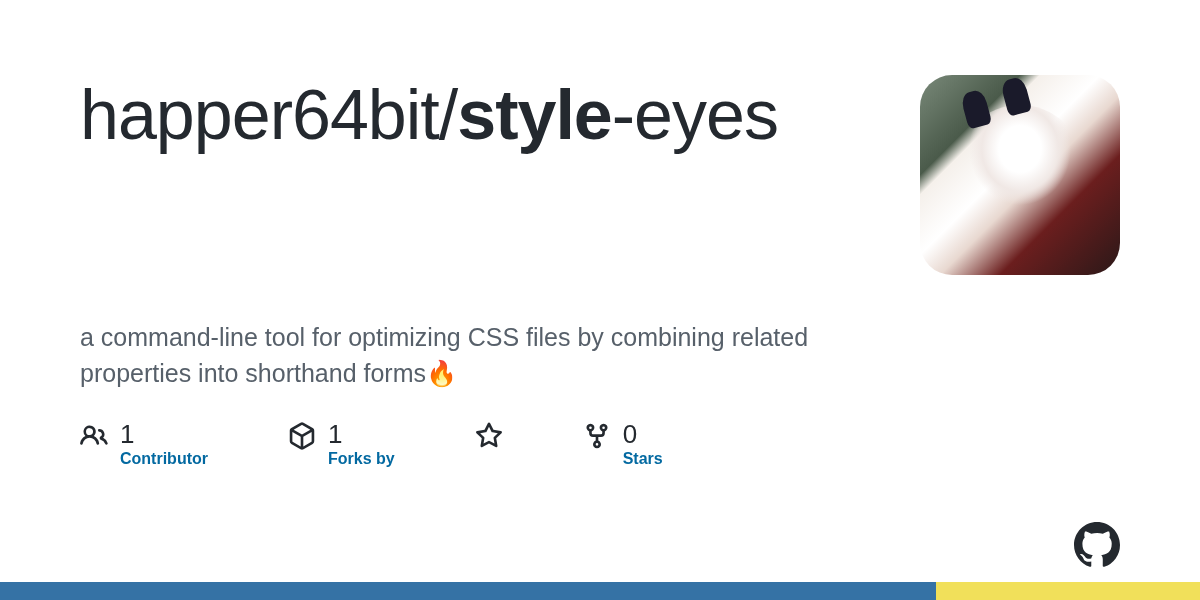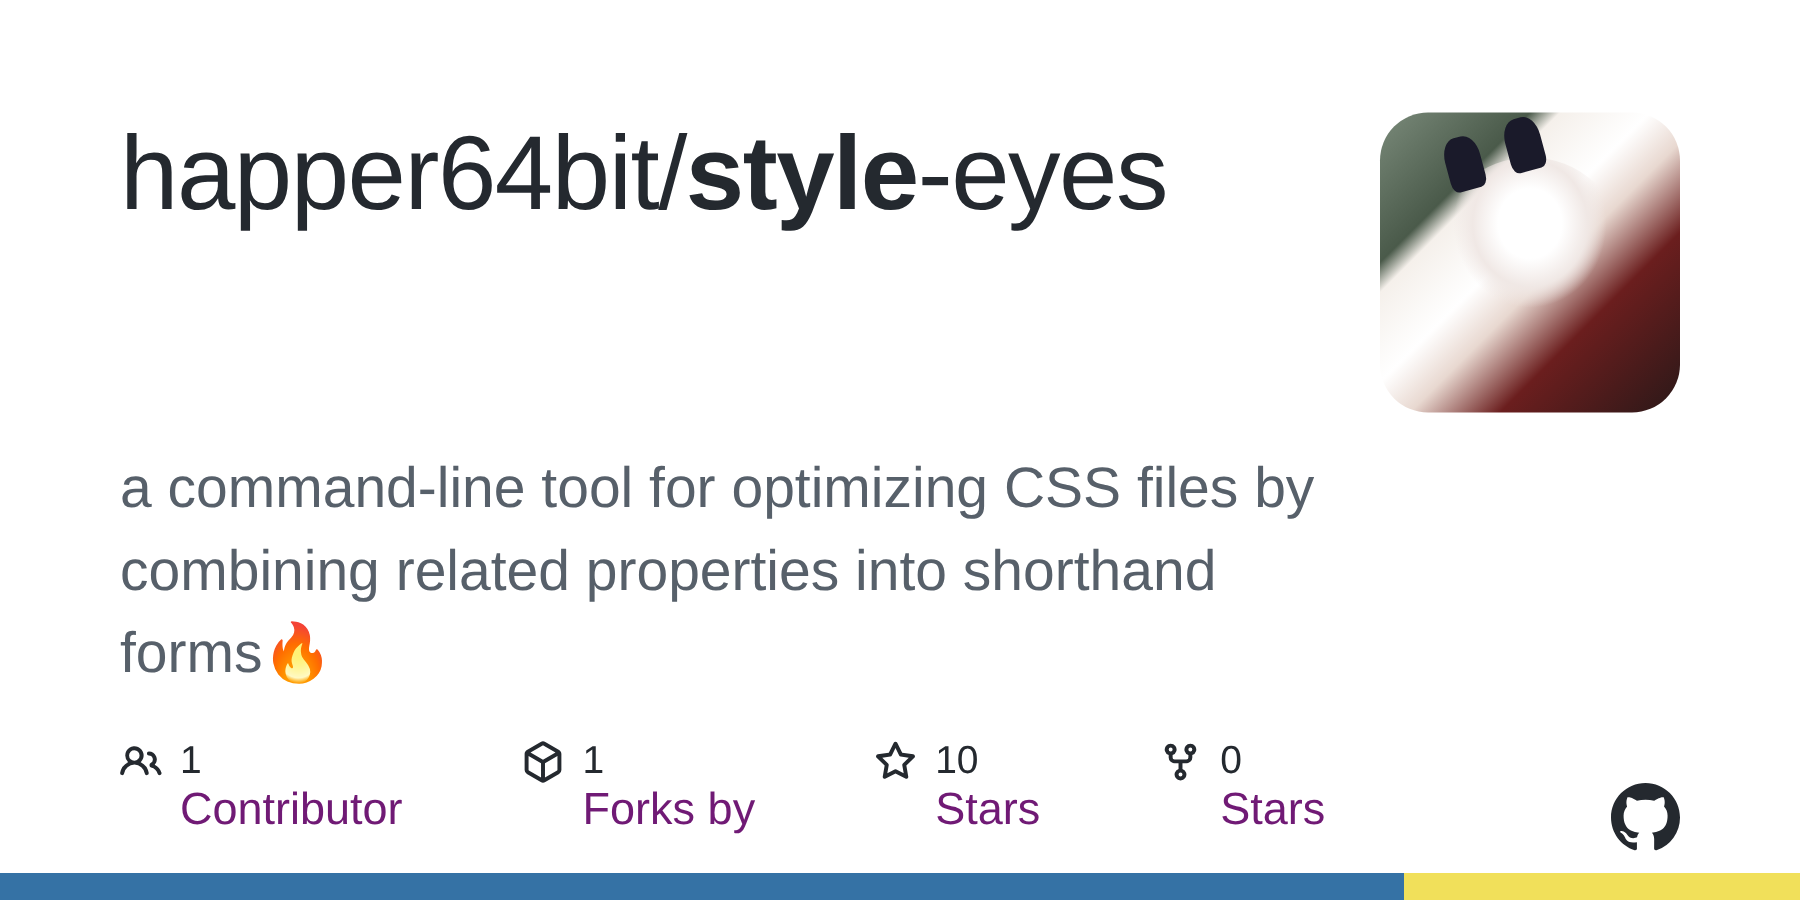--- a/index.html
+++ b/index.html
@@ -70,24 +70,24 @@
       top: 8%;
       left: 22%;
       width: 12%;
       height: 18%;
       background: #1a1a2a;
       border-radius: 40% 40% 20% 20%;
       box-shadow: 42px -2px 0 0 #1a1a2a;
       transform: rotate(-15deg);
     }
     .description {
-      font-size: 38px;
+      font-size: 25px;
       line-height: 1.45;
       color: #57606a;
-      margin-top: 24px;
+      margin-top: 44px;
       max-width: 820px;
       font-weight: 400;
     }
     .stats {
       display: flex;
       gap: 80px;
       margin-top: 28px;
     }
     .stat {
       display: flex;
@@ -105,23 +105,23 @@
       flex-direction: column;
       gap: 2px;
     }
     .stat-value {
       font-size: 26px;
       color: #24292f;
       font-weight: 400;
       line-height: 1.1;
     }
     .stat-label {
-      font-size: 30px;
-      color: #701a75;
-      font-weight: 400;
+      font-size: 16px;
+      color: #0369a1;
+      font-weight: 700;
     }
     .github-logo {
       position: absolute;
       bottom: 32px;
       right: 80px;
       width: 46px;
       height: 46px;
       fill: #24292f;
     }
     .bottom-bar {
@@ -172,24 +172,20 @@
       <div class="stat-content">
         <span class="stat-value">1</span>
         <span class="stat-label">Forks by</span>
       </div>
     </div>
 
     <div class="stat">
       <svg class="stat-icon" viewBox="0 0 16 16">
           <path d="M8 .25a.75.75 0 0 1 .673.418l1.882 3.815 4.21.612a.75.75 0 0 1 .416 1.279l-3.046 2.97.719 4.192a.751.751 0 0 1-1.088.791L8 12.347l-3.766 1.98a.75.75 0 0 1-1.088-.79l.72-4.194L.818 6.374a.75.75 0 0 1 .416-1.28l4.21-.611L7.327.668A.75.75 0 0 1 8 .25Zm0 2.445L6.615 5.5a.75.75 0 0 1-.564.41l-3.097.45 2.24 2.184a.75.75 0 0 1 .216.664l-.528 3.084 2.769-1.456a.75.75 0 0 1 .698 0l2.77 1.456-.53-3.084a.75.75 0 0 1 .216-.664l2.24-2.183-3.096-.45a.75.75 0 0 1-.564-.41L8 2.694Z"></path>
         </svg>
-      <div class="stat-content">
-        <span class="stat-value">10</span>
-        <span class="stat-label">Stars</span>
-      </div>
     </div>
 
     <div class="stat">
       <svg class="stat-icon" viewBox="0 0 16 16">
           <path d="M5 5.372v.878c0 .414.336.75.75.75h4.5a.75.75 0 0 0 .75-.75v-.878a2.25 2.25 0 1 1 1.5 0v.878a2.25 2.25 0 0 1-2.25 2.25h-1.5v2.128a2.251 2.251 0 1 1-1.5 0V8.5h-1.5A2.25 2.25 0 0 1 3.5 6.25v-.878a2.25 2.25 0 1 1 1.5 0ZM5 3.25a.75.75 0 1 0-1.5 0 .75.75 0 0 0 1.5 0Zm6.75.75a.75.75 0 1 0 0-1.5.75.75 0 0 0 0 1.5Zm-3 8.75a.75.75 0 1 0-1.5 0 .75.75 0 0 0 1.5 0Z"></path>
         </svg>
       <div class="stat-content">
         <span class="stat-value">0</span>
         <span class="stat-label">Stars</span>
       </div>

